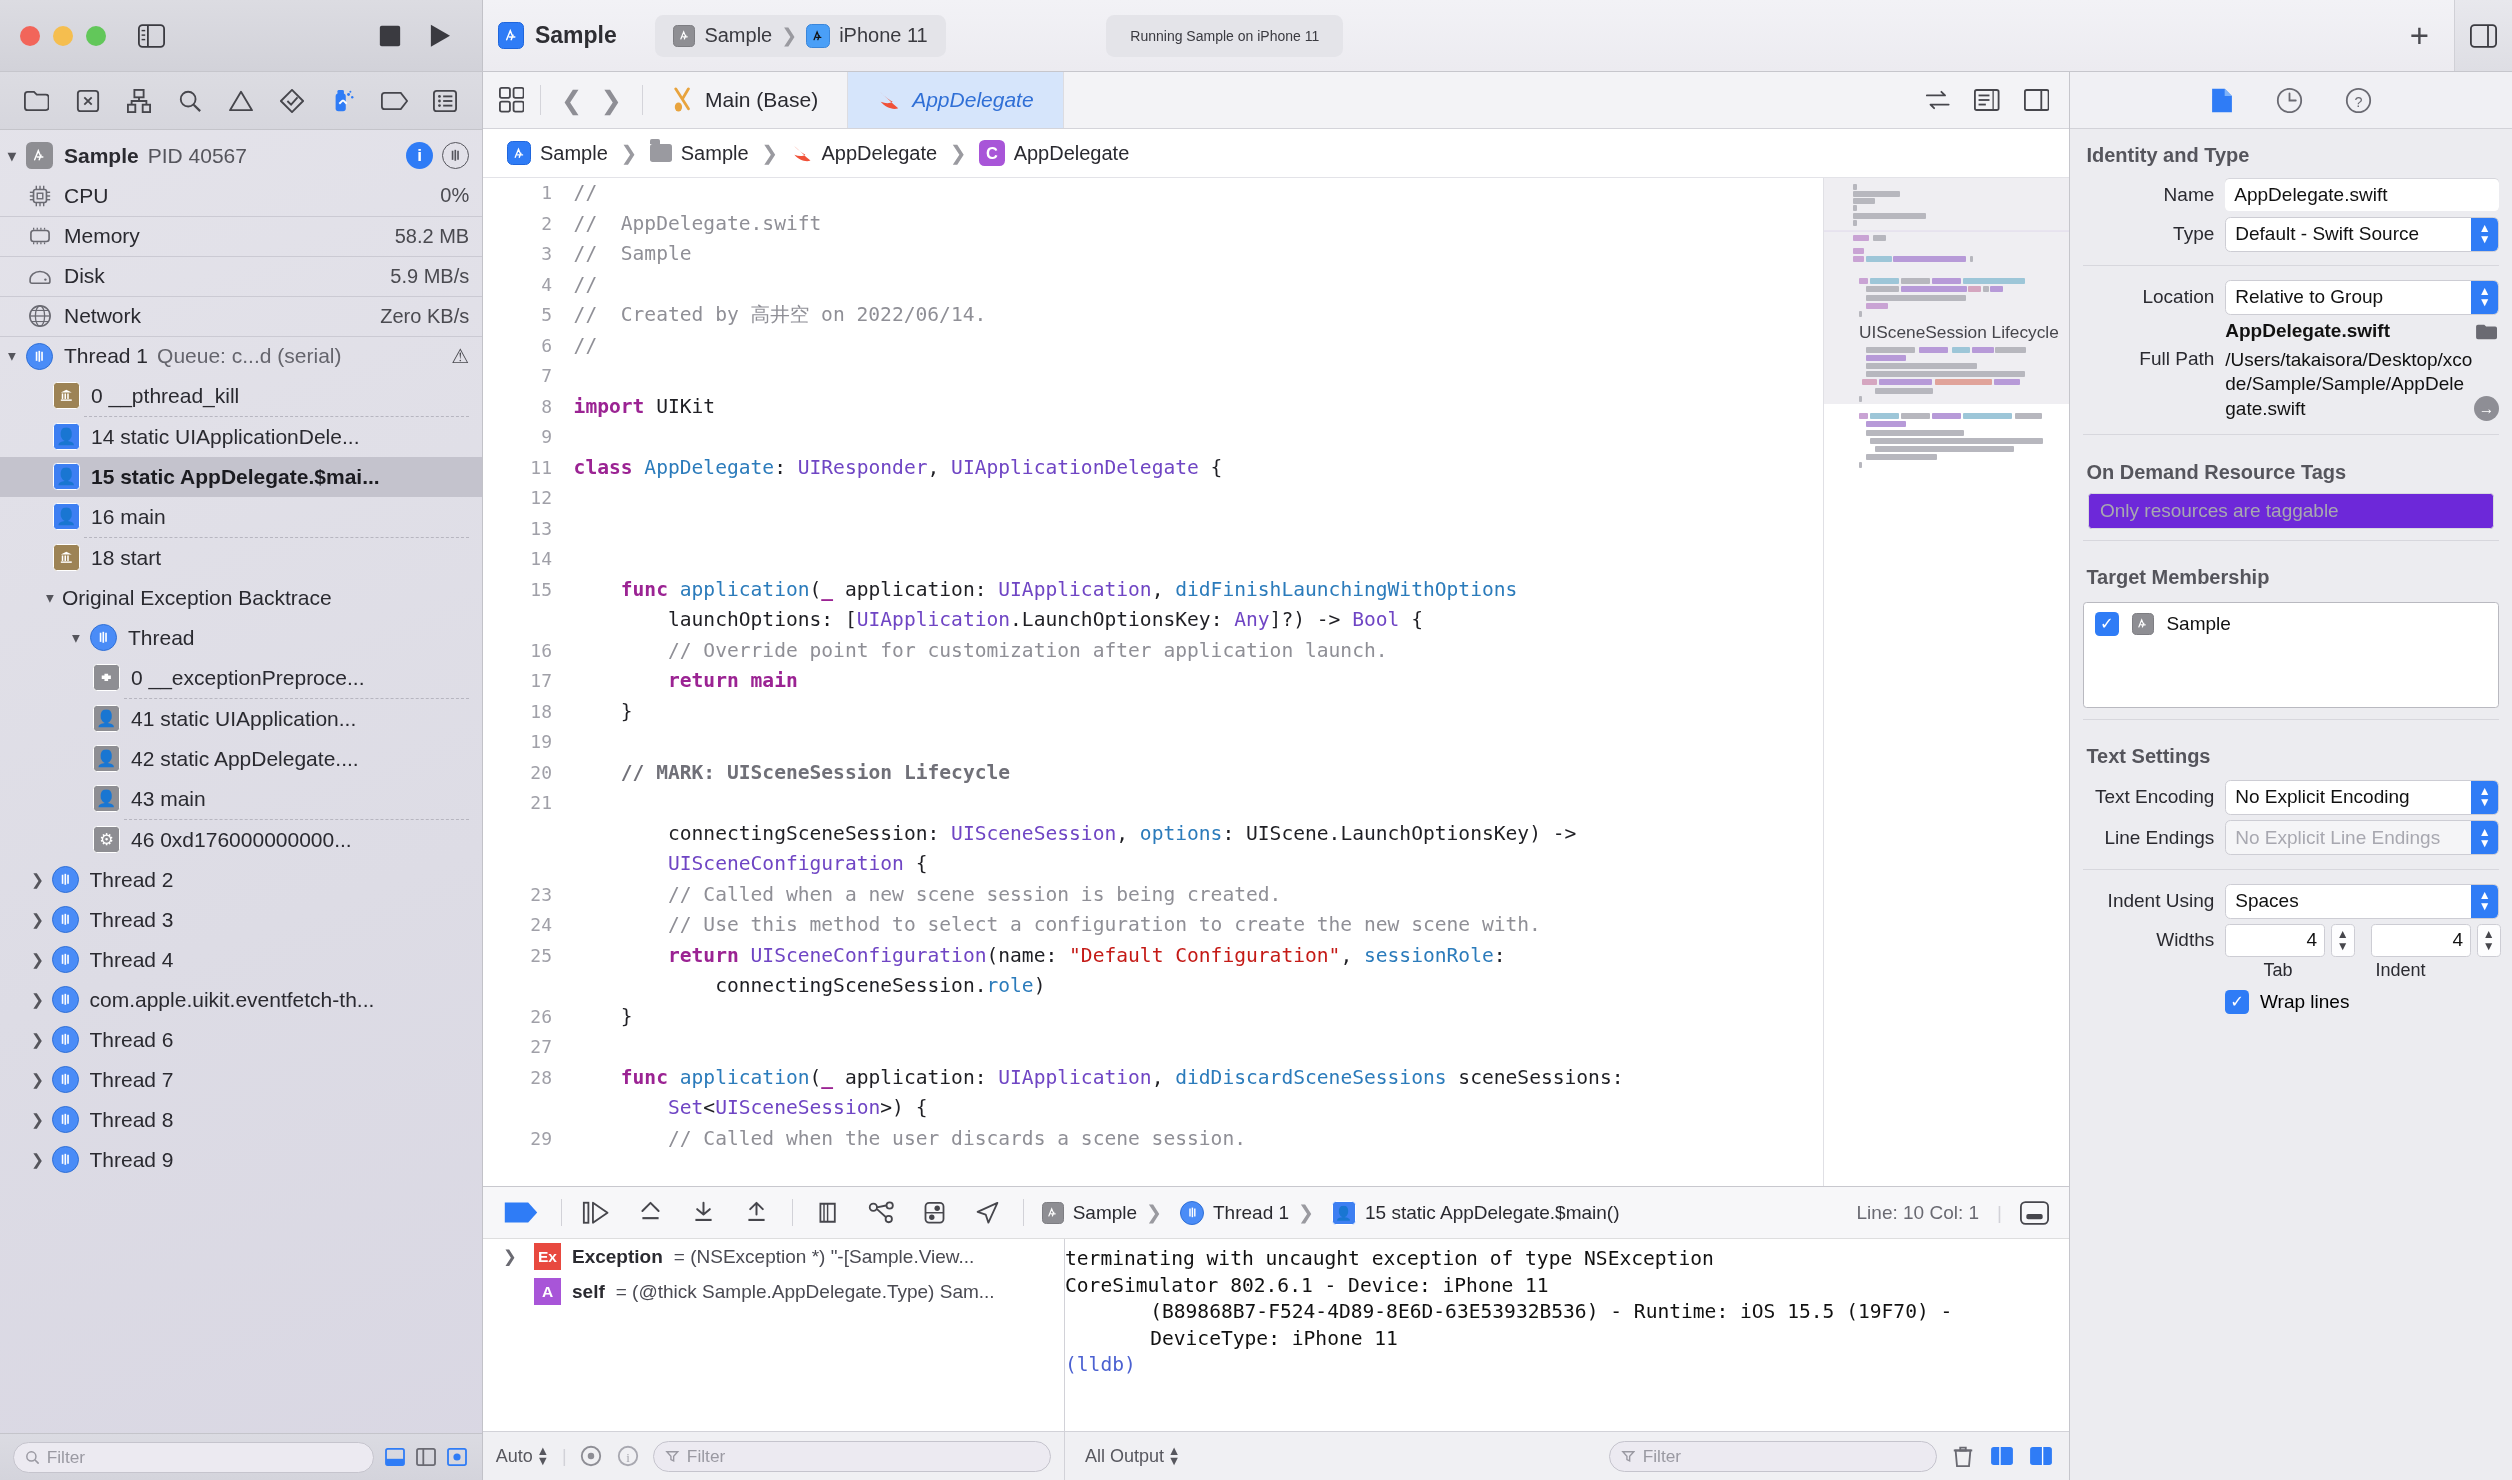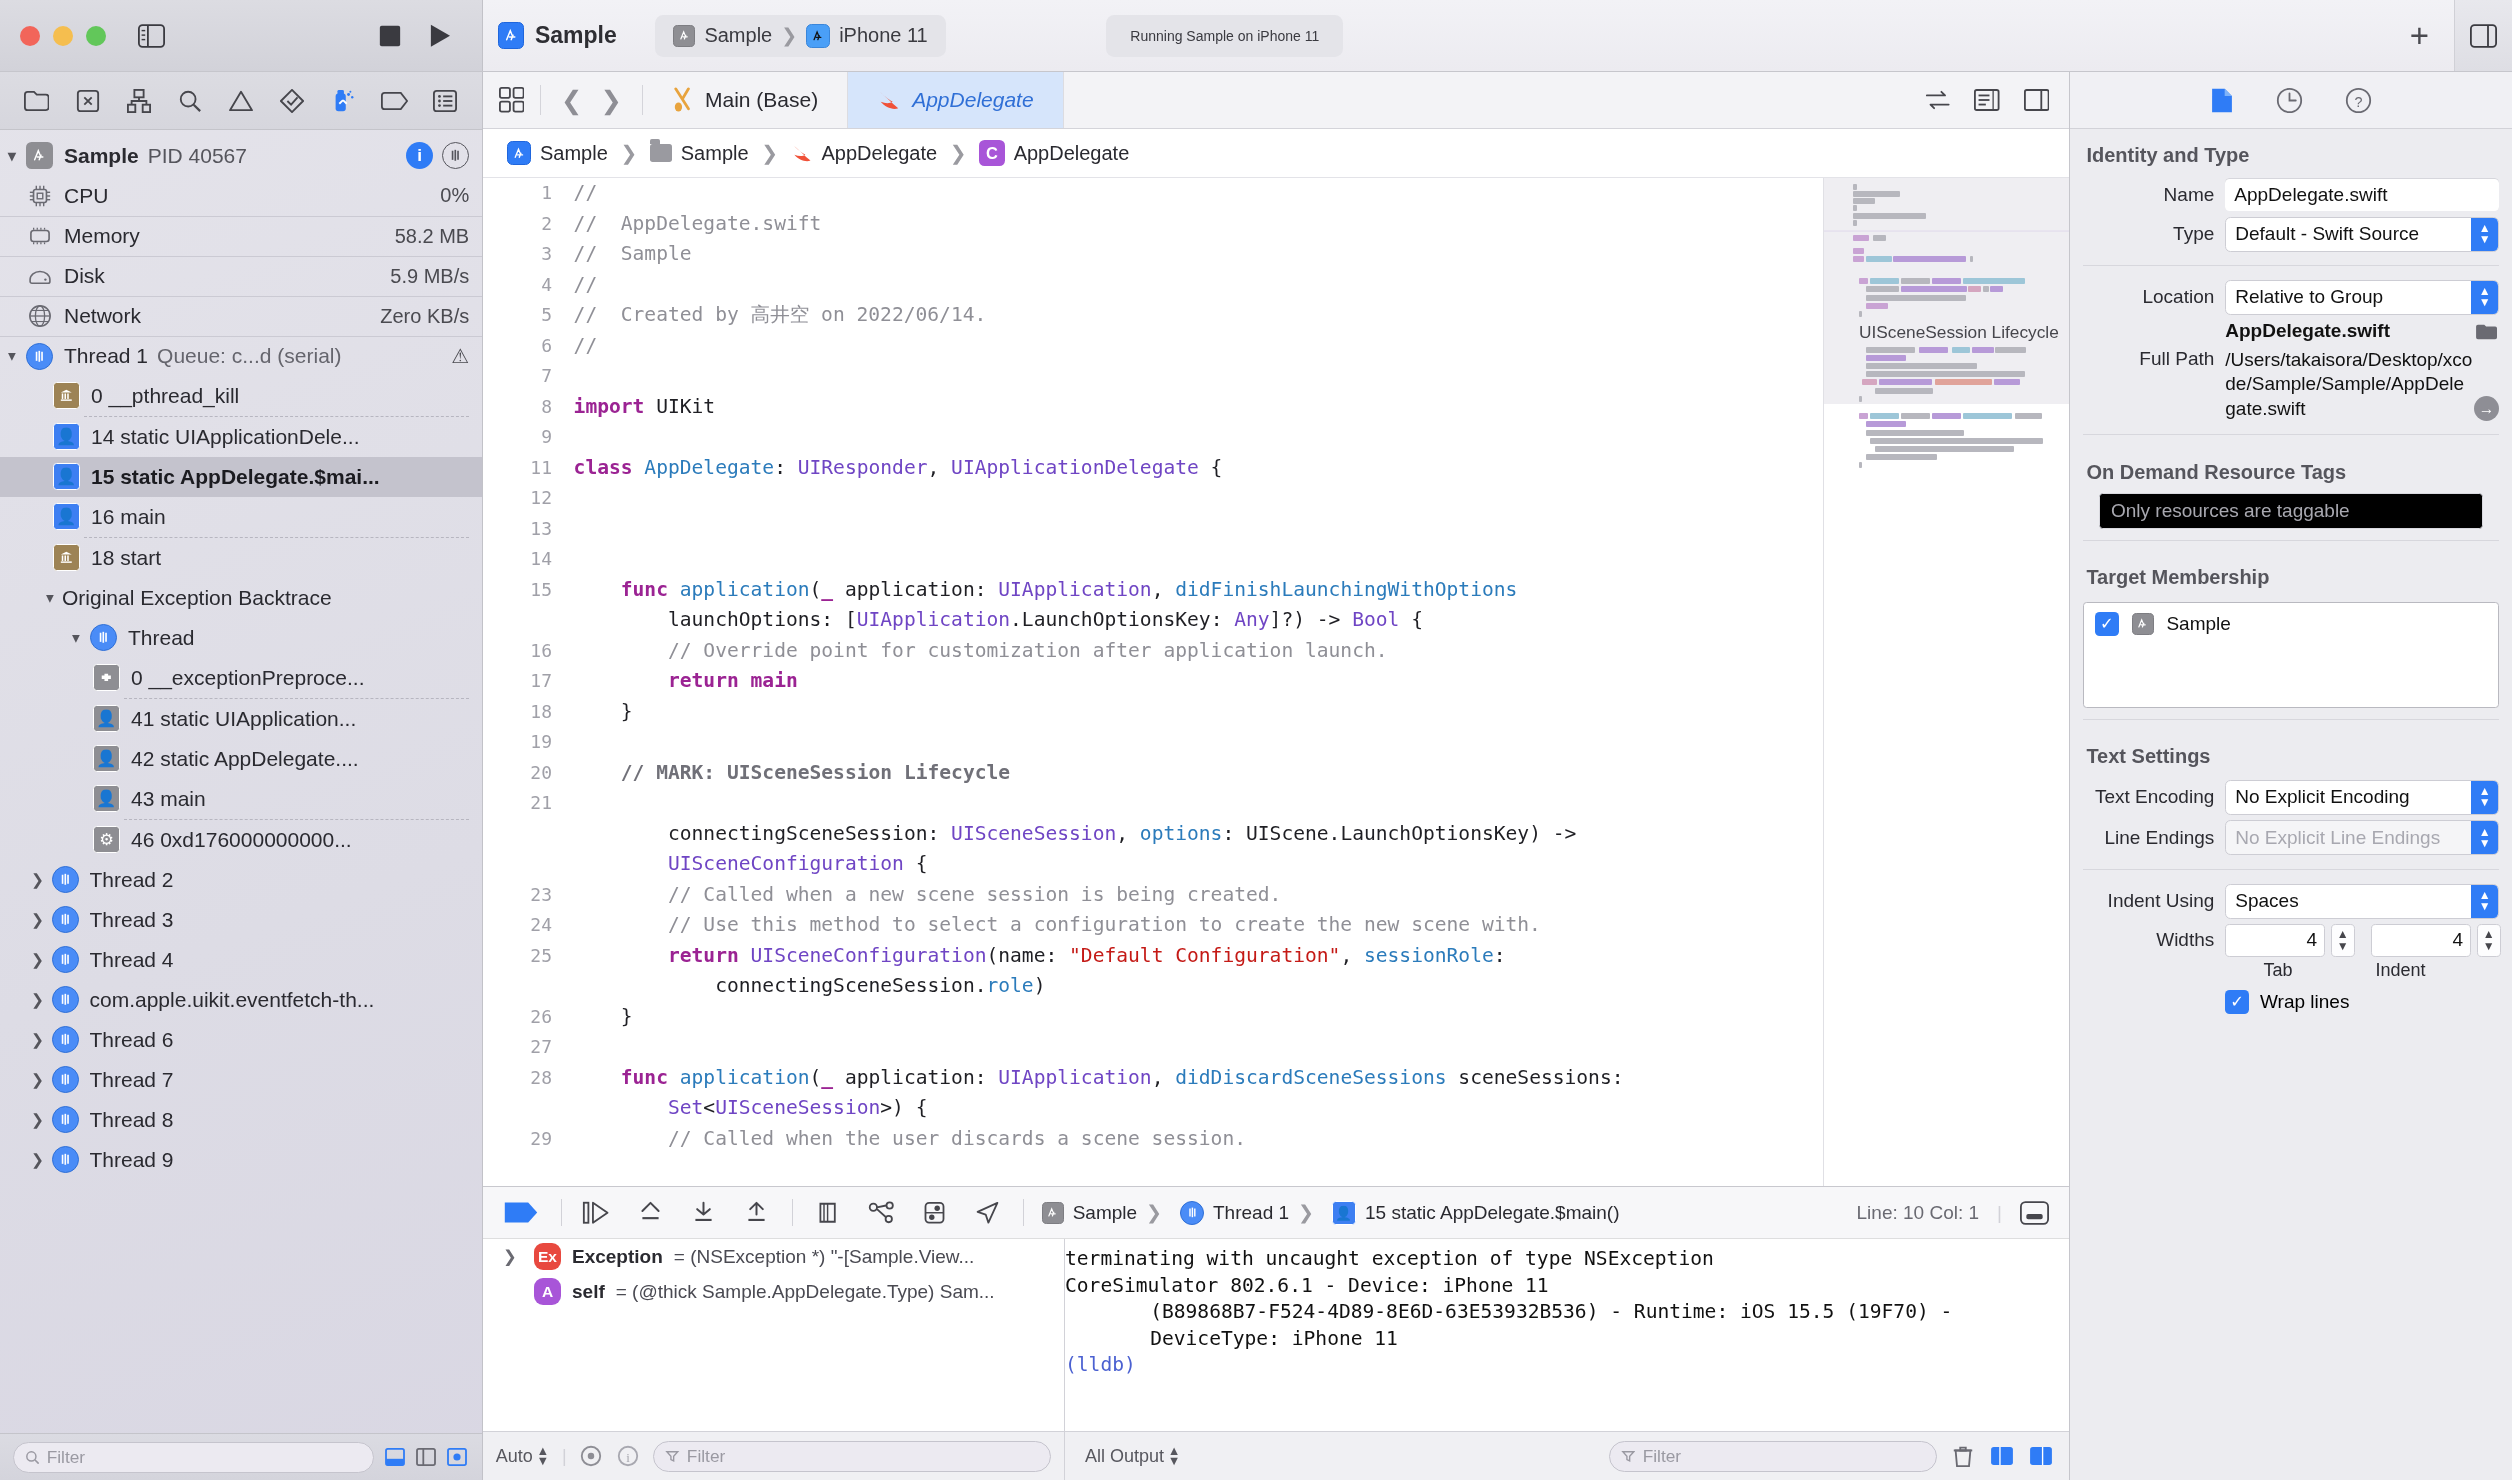--- a/index.html
+++ b/index.html
@@ -181,21 +181,21 @@
   }
   .dbg-ico { width:53px; height:52px; display:flex;align-items:center;justify-content:center; color:#46464c; }
   .dbg-sep { width:0.9px; height:27px; background:#d2d2d8; margin: 0 9px; }
   .dbg-crumb { display:flex; align-items:center; gap:9px; margin-left:9px; }
   .dbg-right { margin-left:auto; display:flex; align-items:center; gap:18px; color:#6a6a72; font-size:19px; }
 
   .debugsplit { flex:1; display:flex; min-height:0; }
   .varpane { width: 582px; flex:none; border-right:0.9px solid #d2d2d8; overflow:hidden; display:flex; flex-direction:column; }
   .varrow { display:flex; align-items:center; gap:11px; height:35px; padding-left: 20px; font-size:19px; color:#2a2a30; white-space:nowrap;}
   .vr-twisty { width:20px; color:#6a6a72; font-size:16.4px; }
-  .vbadge { width:27px;height:27px;border-radius:9px;display:flex;align-items:center;justify-content:center;color:#fff;font-size:15.5px;font-weight:700;flex:none;}
+  .vbadge { width:27px;height:27px;border-radius:0;display:flex;align-items:center;justify-content:center;color:#fff;font-size:15.5px;font-weight:700;flex:none;}
   .vb-red { background:#e8493f; }
   .vb-purple { background:#a855d8; }
   .vname { font-weight:700; }
   .vtype { color:#4a4a52; }
   .conpane { flex:1; overflow:hidden; background:#fff; padding: 7.3px 0 0 0; }
   .conline { font-family:"DejaVu Sans Mono",monospace; font-size:19.6px; line-height:26.4px; color:#111; white-space:pre; padding-left: 38px;}
   .conline.blue { color:#4b61d1; }
 
   .dbgfooter {
     height: 49px; flex:none; display:flex; align-items:center; border-top:0.9px solid #d2d2d8;
@@ -240,21 +240,21 @@
   .stepbtn {
     width:27px; height:35px; margin-left:auto; flex:none; background:#2f7cf6; color:#fff;
     border-radius: 0 4.6px 4.6px 0; display:flex; flex-direction:column; align-items:center; justify-content:center;
     font-size:12px; line-height:11px;
   }
   .insp-div { height:0.9px; background:#d7d7dd; margin: 11px 12.8px; }
   .path-text { font-size:19px; color:#111; line-height:24.6px; }
   .static-row { display:flex; gap:11px; padding: 1.8px 12.8px 1.8px 7.3px; align-items:flex-start; }
   .arrow-circ { width:25.5px;height:25.5px;border-radius:50%;background:#8e8e95;color:#fff;display:flex;align-items:center;justify-content:center;font-size:15.5px;flex:none;}
   .odrt-field {
-    margin: 0 29px; height:36px; background:#000000; border:0.9px solid #d9d9df; border-radius:3.6px;
+    margin: 0 18px; height:36px; background:#6d28d9; border:0.9px solid #d9d9df; border-radius:3.6px;
     display:flex; align-items:center; padding:0 11px; font-size:19px; color:#a8a8b0;
   }
   .target-box {
     margin: 3.6px 12.8px 0 12.8px; background:#fff; border:0.9px solid #b9b9c0; border-radius:3.6px;
     height:106px; padding: 9px 11px;
   }
   .target-row { display:flex; align-items:center; gap:12.8px; font-size:19px; color:#111; }
   .cbx { width:24px;height:24px;border-radius:4.6px;background:#2f7cf6;color:#fff;display:flex;align-items:center;justify-content:center;font-size:16.4px;flex:none;}
   .widths-row { display:flex; align-items:center; gap:11px; padding: 2.7px 12.8px 2.7px 7.3px; }
   .numfield {

